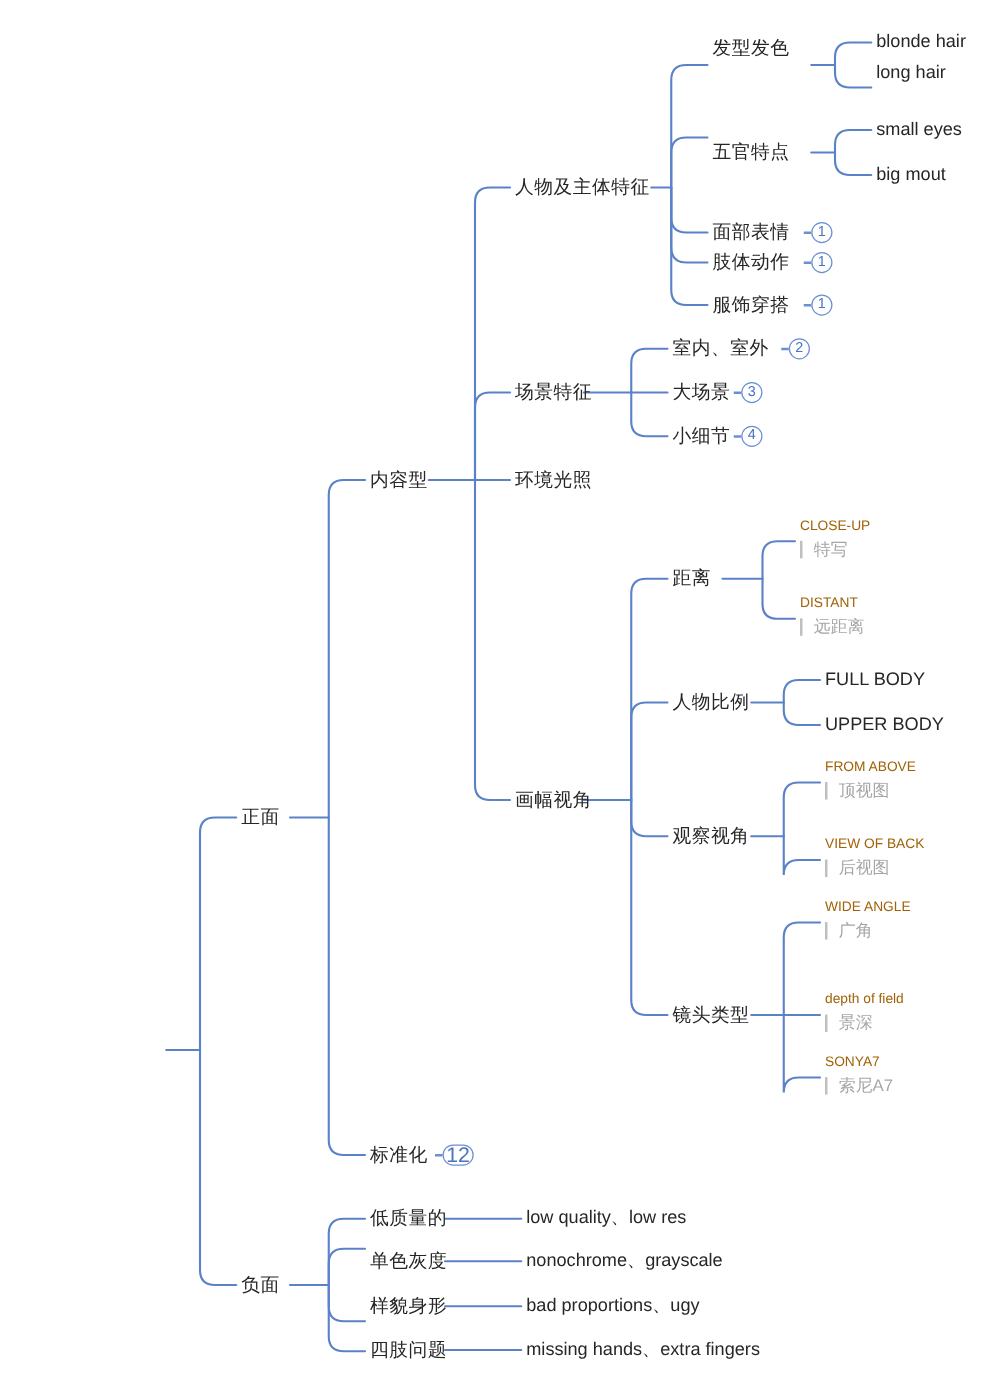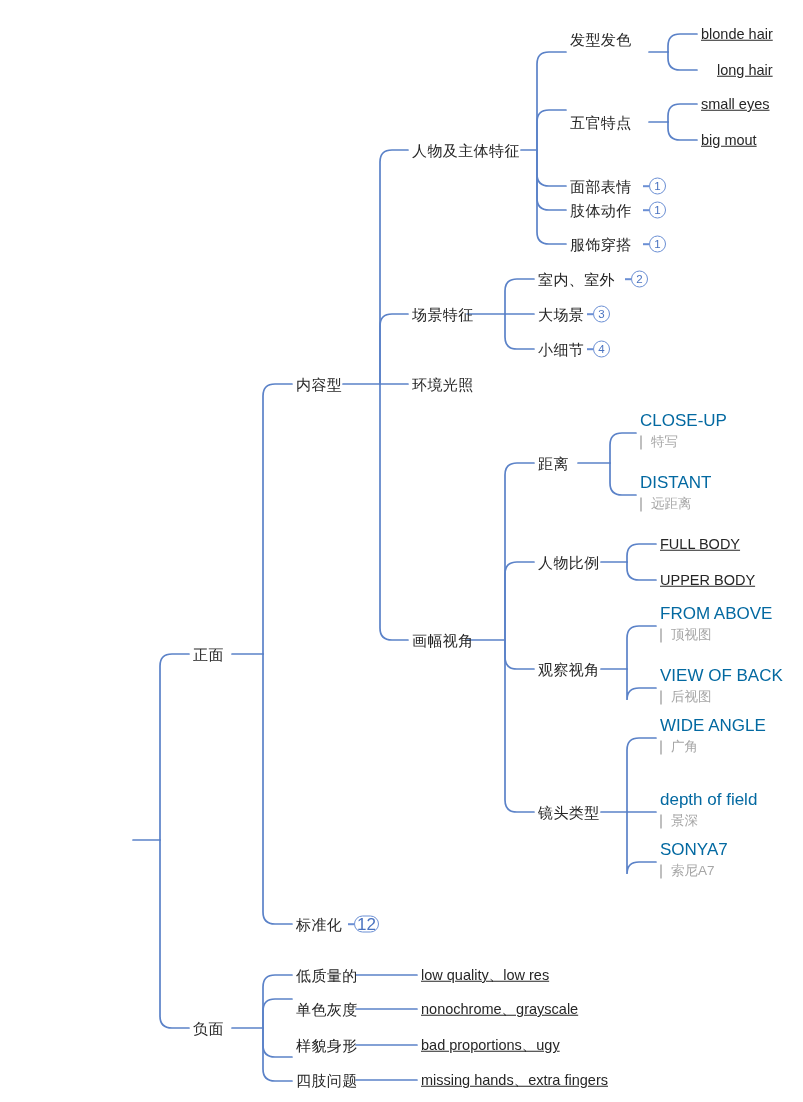--- a/index.html
+++ b/index.html
@@ -3,27 +3,27 @@
 <meta charset="utf-8">
 <style>
   html,body{margin:0;padding:0;background:#ffffff;}
   body{width:803px;height:1102px;position:relative;overflow:hidden;
        font-family:"Liberation Sans","DejaVu Sans",sans-serif;}
   #stage{position:absolute;left:0;top:0;width:803px;height:1102px;}
   svg.links{position:absolute;left:0;top:0;width:803px;height:1102px;overflow:visible;}
   .node{position:absolute;white-space:nowrap;color:#262626;font-size:14.5px;
         line-height:1;transform:translateY(-50%);}
   .node.cn{font-size:15px;letter-spacing:.4px;}
-  .node.en{font-size:14.5px;text-decoration:underline;}
+  .node.en{font-size:14.5px;}
   .root{position:absolute;transform:translateY(-50%);
         background:#5B7EC6;color:#ffffff;font-weight:bold;font-size:15.5px;
         border-radius:7px;padding:11px 17px 12px 17px;letter-spacing:1px;
         box-shadow:0 0 0 0 rgba(0,0,0,0);}
   .dual{position:absolute;transform:translateY(-50%);white-space:nowrap;}
-  .dual .t{font-size:17px;color:#0369a1;line-height:1.05;}
+  .dual .t{font-size:11px;color:#a16207;line-height:1.05;}
   .dual .s{font-size:13.5px;color:#a6a6a6;line-height:1.05;margin-top:5px;
            padding-left:9px;border-left:2px solid #bfbfbf;}
   .badge{position:absolute;transform:translate(0,-50%);display:flex;
          align-items:center;justify-content:center;
          border:1.3px solid #6b8fd4;border-radius:50%;
          color:#4a73c0;font-size:11.5px;width:17px;height:17px;
          box-sizing:border-box;line-height:1;}
   .badge.wide{width:25px;height:17px;border-radius:9px;font-size:17px;}
   .bdash{position:absolute;height:1.6px;background:#6b8fd4;width:6px;
          transform:translateY(-50%);}
@@ -129,21 +129,21 @@
 
   <div class="node cn" style="left:570px;top:210px;">肢体动作</div>
   <div class="bdash" style="left:643px;top:210px;"></div>
   <div class="badge" style="left:649px;top:210px;">1</div>
 
   <div class="node cn" style="left:570px;top:244px;">服饰穿搭</div>
   <div class="bdash" style="left:643px;top:244px;"></div>
   <div class="badge" style="left:649px;top:244px;">1</div>
 
   <div class="node en" style="left:701px;top:34px;">blonde hair</div>
-  <div class="node en" style="left:701px;top:70px;margin-left:16px;">long hair</div>
+  <div class="node en" style="left:701px;top:59px;">long hair</div>
   <div class="node en" style="left:701px;top:104px;">small eyes</div>
   <div class="node en" style="left:701px;top:140px;">big mout</div>
 
   <div class="node cn" style="left:538px;top:279px;">室内、室外</div>
   <div class="bdash" style="left:625px;top:279px;"></div>
   <div class="badge" style="left:631px;top:279px;">2</div>
 
   <div class="node cn" style="left:538px;top:314px;">大场景</div>
   <div class="bdash" style="left:587px;top:314px;"></div>
   <div class="badge" style="left:593px;top:314px;">3</div>

